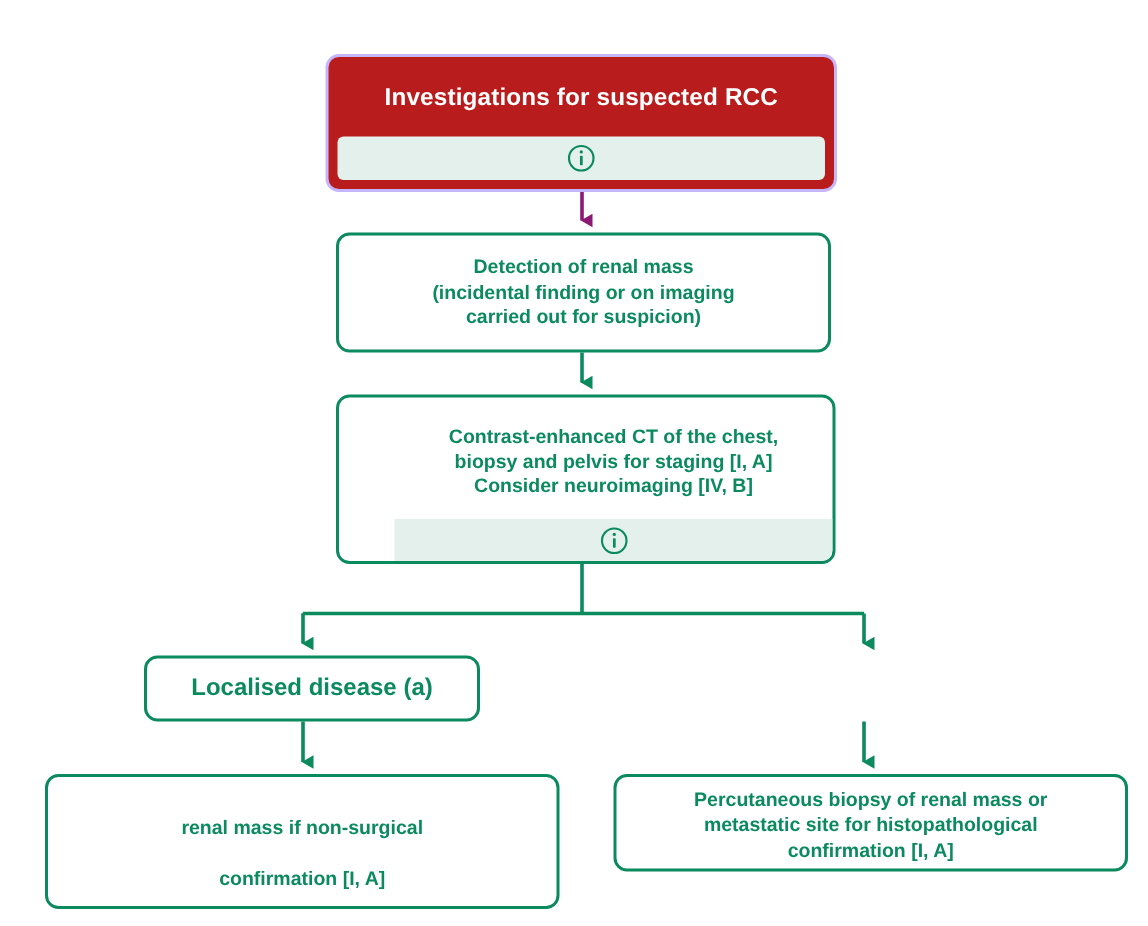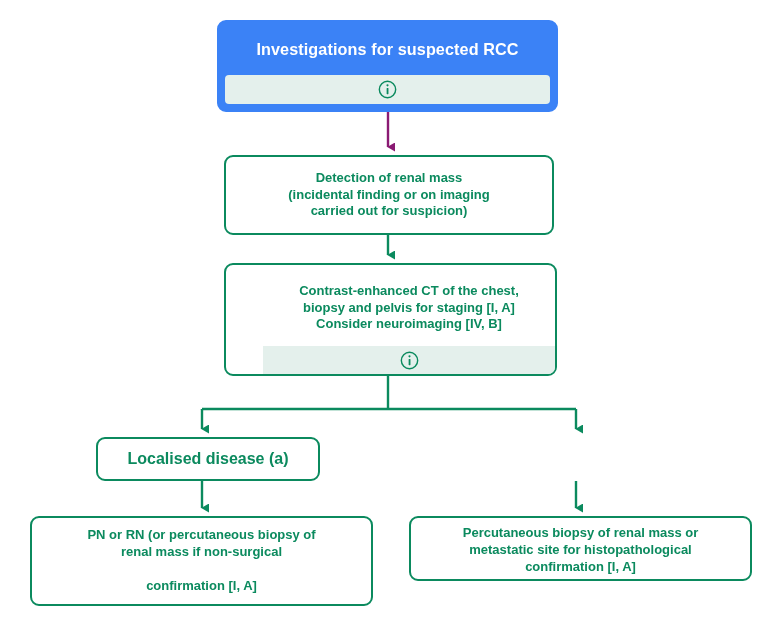--- a/index.html
+++ b/index.html
@@ -53,23 +53,24 @@
     color: #0b8a5e;
     font-weight: bold;
     font-size: 13px;
     line-height: 1.30;
     padding: 7px 10px;
     box-sizing: border-box;
   }
 
   
   .node.header {
-    border: 2px solid #3b82f6;
-    background: #3b82f6;
+    border: 2px solid #c4b5fd;
+    background: #b91c1c;
     border-radius: 9px;
+    margin-top: 16px;
   }
   .node.header .body {
     color: #ffffff;
     font-size: 16.2px;
     font-weight: bold;
     letter-spacing: 0.1px;
     padding: 8px 12px 6px 12px;
   }
 
   
@@ -188,21 +189,21 @@
   </div>
 
   <div class="node" id="node-localised">
     <div class="body">Localised disease (a)</div>
   </div>
 
 
   <div class="node" id="node-pn-rn">
     <div class="body">
       <span>
-        <span>PN or RN (or percutaneous biopsy of</span><br>
+        <br>
         <span>renal mass if non-surgical</span><br>
         <br>
         <span>confirmation [I, A]</span>
       </span>
     </div>
   </div>
 
   <div class="node" id="node-percutaneous">
     <div class="body">
       <span>

